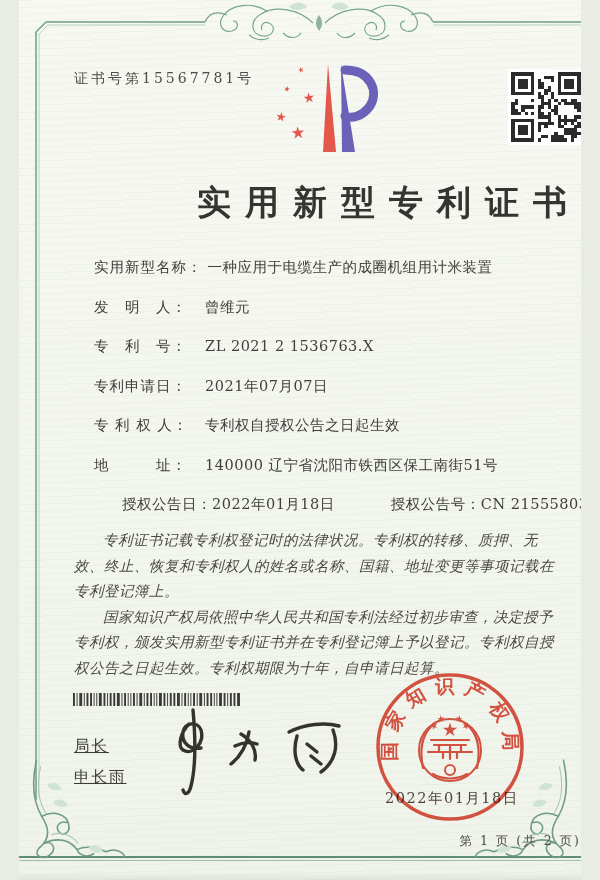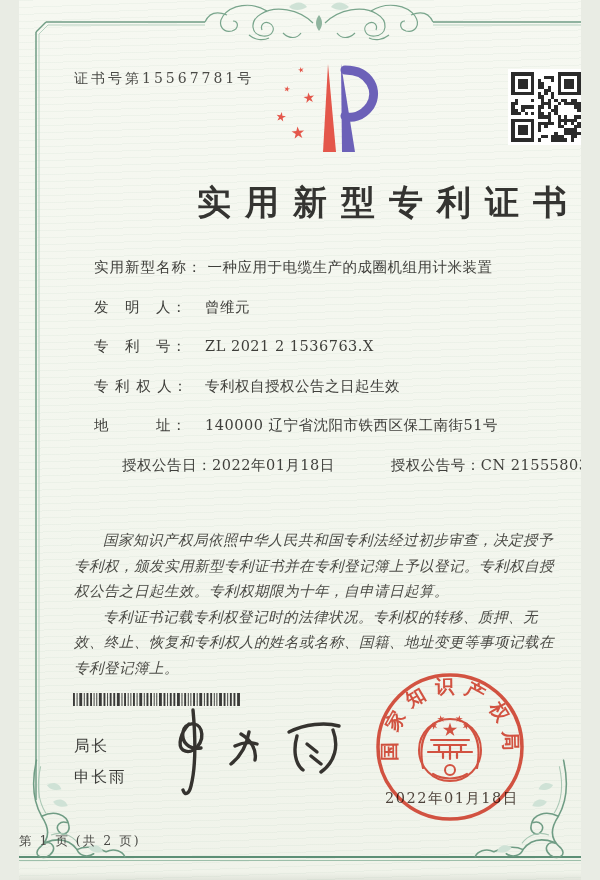--- a/index.html
+++ b/index.html
@@ -24,25 +24,25 @@
          font-weight:600;letter-spacing:14px;text-indent:14px;color:#343431;}
   .fields{position:absolute;left:55px;top:256px;width:494px;font-size:14.5px;letter-spacing:.5px;}
   .f-row{margin-bottom:17.5px;line-height:22px;white-space:nowrap;}
   .f-label{display:inline-block;min-width:106px;letter-spacing:1px;margin-left:20px;}
   .grant-row{margin-top:16px;margin-left:48px;}
   .grant-pair2{margin-left:56px;}
   .paras{position:absolute;left:55px;top:528px;width:492px;font-size:14.5px;line-height:25.5px;
          color:#4a4a45;font-style:italic;letter-spacing:.5px;}
   .paras p{margin:0;text-indent:2em;}
   .barcode{position:absolute;left:54px;top:693px;width:172px;height:13px;}
-  .signer{position:absolute;left:55px;top:731px;font-size:15.5px;line-height:31px;color:#3b3b38;letter-spacing:2px;}
+  .signer{position:absolute;left:55px;top:731px;font-size:15.5px;line-height:31px;color:#3b3b38;letter-spacing:2px;text-decoration:underline;}
   .signature{position:absolute;left:138px;top:698px;width:215px;height:112px;}
   .seal-date{position:absolute;left:366px;top:789px;font-size:14.5px;letter-spacing:1.5px;color:#4e443c;}
   .seal{position:absolute;left:352px;top:668px;width:158px;height:158px;opacity:.92;mix-blend-mode:multiply;}
-  .footer{position:absolute;left:0;top:833px;width:100%;text-align:left;font-size:12.5px;
+  .footer{position:absolute;left:0;top:833px;width:100%;text-align:right;font-size:12.5px;
           letter-spacing:2px;color:#4a4a46;}
   .bottom-shade{position:absolute;left:0;bottom:0;width:100%;height:8px;
           background:linear-gradient(180deg,transparent,rgba(90,100,85,.10));pointer-events:none;}
 </style>
 </head>
 <body>
 
 <div class="page">
 
   <svg width="0" height="0" style="position:absolute">
@@ -365,35 +365,39 @@
     </div>
     <div class="f-row">
       <span class="f-label">发　明　人：</span>
       <span>曾维元</span>
     </div>
     <div class="f-row">
       <span class="f-label">专　利　号：</span>
       <span>ZL 2021 2 1536763.X</span>
     </div>
     <div class="f-row">
+      <span class="f-label">专利申请日：</span>
+      <span>2021年07月07日</span>
+    </div>
+    <div class="f-row">
       <span class="f-label">专 利 权 人：</span>
       <span>专利权自授权公告之日起生效</span>
     </div>
     <div class="f-row">
       <span class="f-label">地　　　址：</span>
       <span>140000 辽宁省沈阳市铁西区保工南街51号</span>
     </div>
     <div class="f-row grant-row">
       <span>授权公告日：</span><span>2022年01月18日</span><span class="grant-pair2">授权公告号：</span><span>CN 215558036 U</span>
     </div>
   </div>
 
   <div class="paras">
+    <p>专利证书记载专利权登记时的法律状况。专利权的转移、质押、无效、终止、恢复和专利权人的姓名或名称、国籍、地址变更等事项记载在专利登记簿上。</p>
     <p>国家知识产权局依照中华人民共和国专利法经过初步审查，决定授予专利权，颁发实用新型专利证书并在专利登记簿上予以登记。专利权自授权公告之日起生效。专利权期限为十年，自申请日起算。</p>
-    <p>专利证书记载专利权登记时的法律状况。专利权的转移、质押、无效、终止、恢复和专利权人的姓名或名称、国籍、地址变更等事项记载在专利登记簿上。</p>
   </div>
 
   <svg class="barcode" viewBox="0 0 172 13" preserveAspectRatio="none">
     <g id="barcode-bars" fill="#3a3a38">
         <rect x="0.0" y="0" width="1.9" height="13"></rect>
         <rect x="3.6" y="0" width="0.95" height="13"></rect>
         <rect x="6.3" y="0" width="2.8499999999999996" height="13"></rect>
         <rect x="10.8" y="0" width="0.95" height="13"></rect>
         <rect x="13.5" y="0" width="1.9" height="13"></rect>
         <rect x="17.1" y="0" width="1.9" height="13"></rect>

